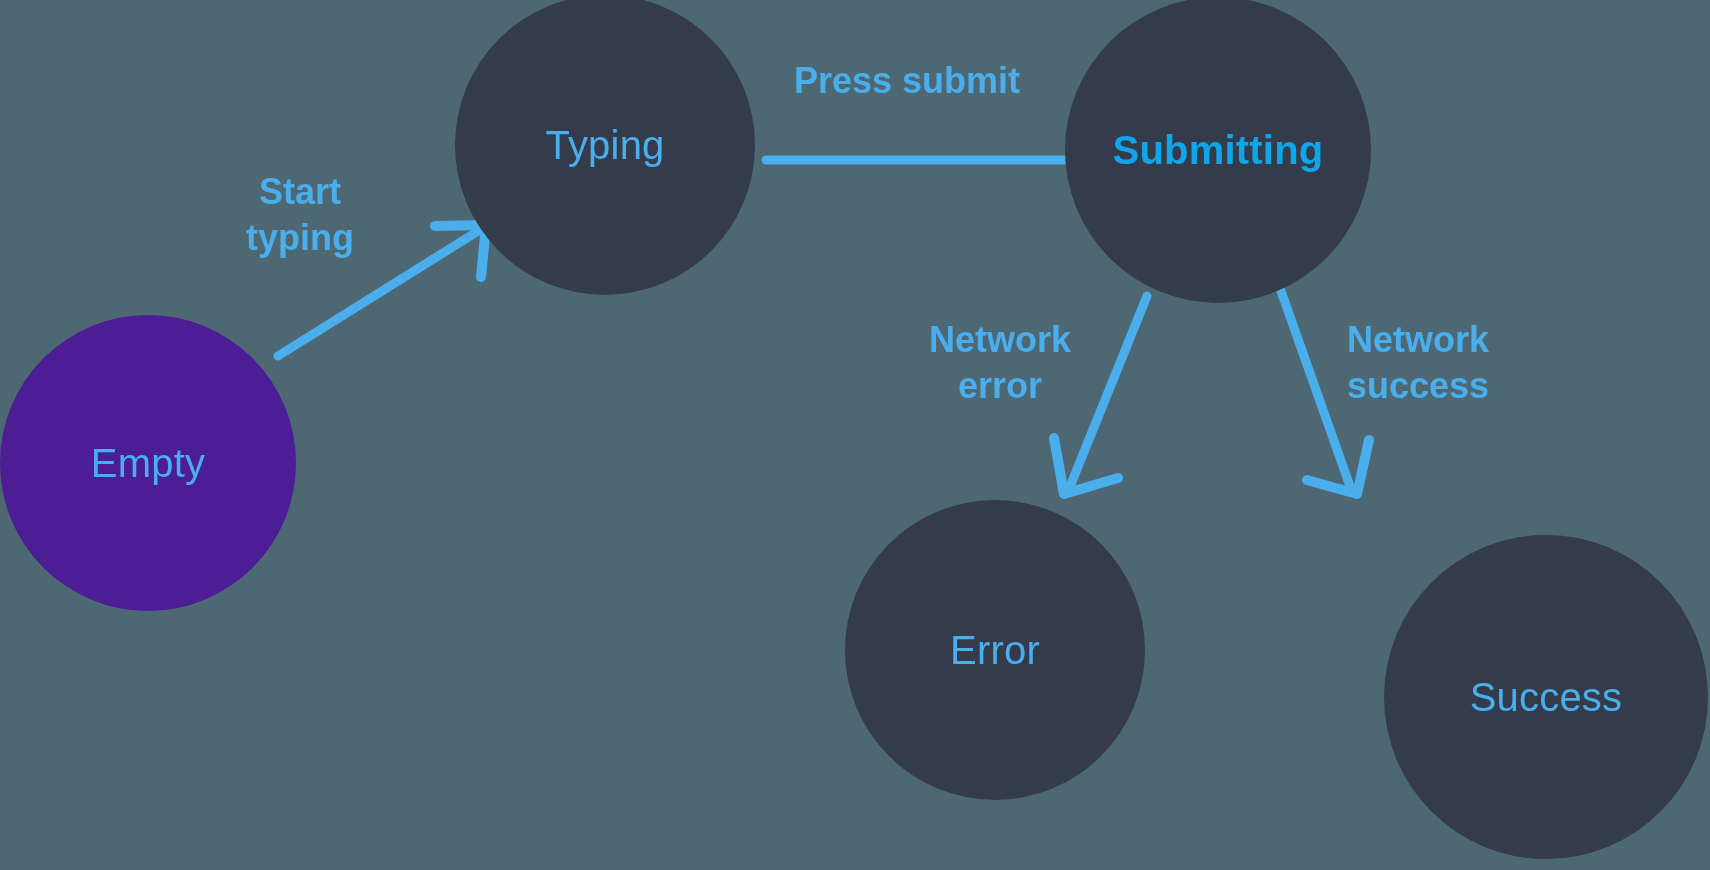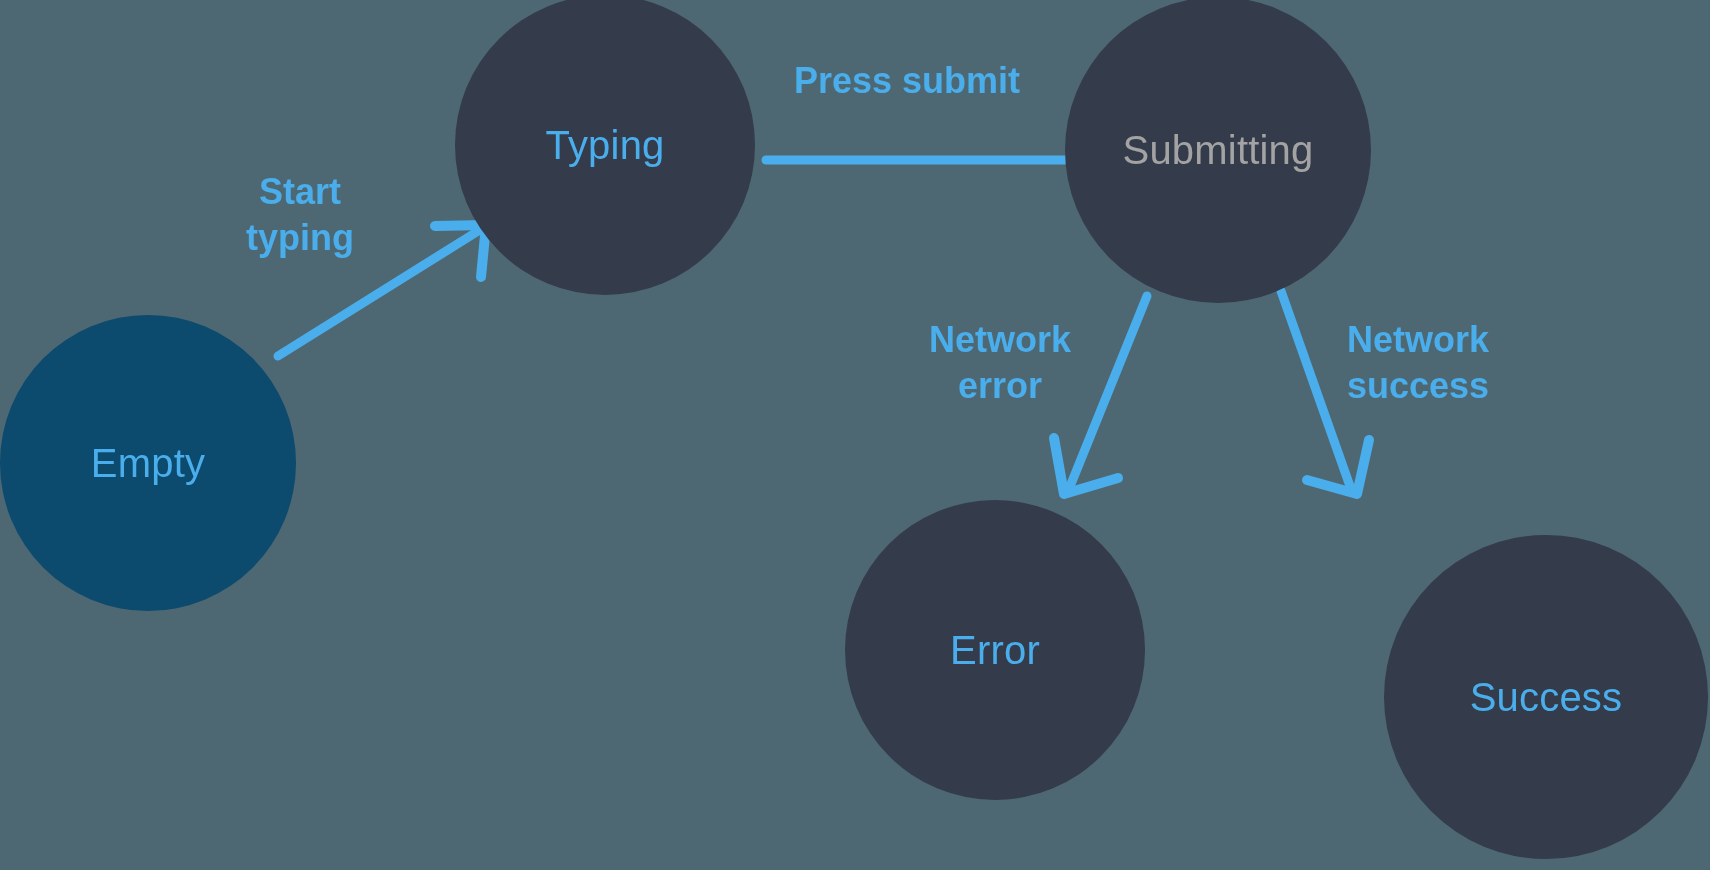--- a/index.html
+++ b/index.html
@@ -79,30 +79,30 @@
         <polyline points="1054,438 1064,494 1118,478" stroke-width="10"></polyline>
       </g>
 
       <g>
         <line x1="1281" y1="291" x2="1351" y2="489"></line>
         <polyline points="1307,480 1357,494 1369,440" stroke-width="10"></polyline>
       </g>
     </g>
   </svg>
 
-  <div class="state-node" id="node-empty" style="left: 0px; top: 315px; width: 296px; height: 296px; background: #0c4a6e;">
+  <div class="state-node" id="node-empty" style="left: 0px; top: 315px; width: 296px; height: 296px; background: #4c1d95;">
     <span class="state-label" style="color: rgb(74, 174, 236);">Empty</span>
   </div>
 
   <div class="state-node" id="node-typing" style="left: 455px; top: -5px; width: 300px; height: 300px; background: rgb(52, 59, 74);">
     <span class="state-label" style="color: rgb(74, 174, 236);">Typing</span>
   </div>
 
   <div class="state-node" id="node-submitting" style="left: 1065px; top: -3px; width: 306px; height: 306px; background: rgb(52, 59, 74);">
-    <span class="state-label" style="color: #a3a3a3;">Submitting</span>
+    <span class="state-label" style="color: #0ea5e9; font-weight: bold;">Submitting</span>
   </div>
 
   <div class="state-node" id="node-error" style="left: 845px; top: 500px; width: 300px; height: 300px; background: rgb(52, 59, 74);">
     <span class="state-label" style="color: rgb(74, 174, 236);">Error</span>
   </div>
 
   <div class="state-node" id="node-success" style="left: 1384px; top: 535px; width: 324px; height: 324px; background: rgb(52, 59, 74);">
     <span class="state-label" style="color: rgb(74, 174, 236);">Success</span>
   </div>
 

